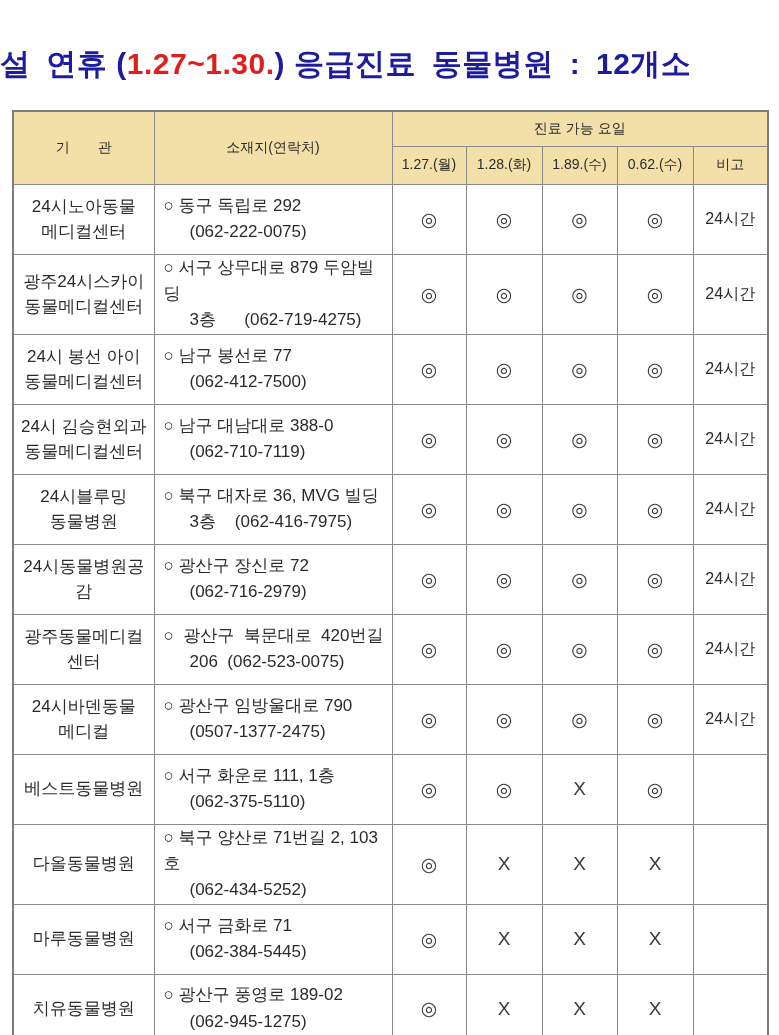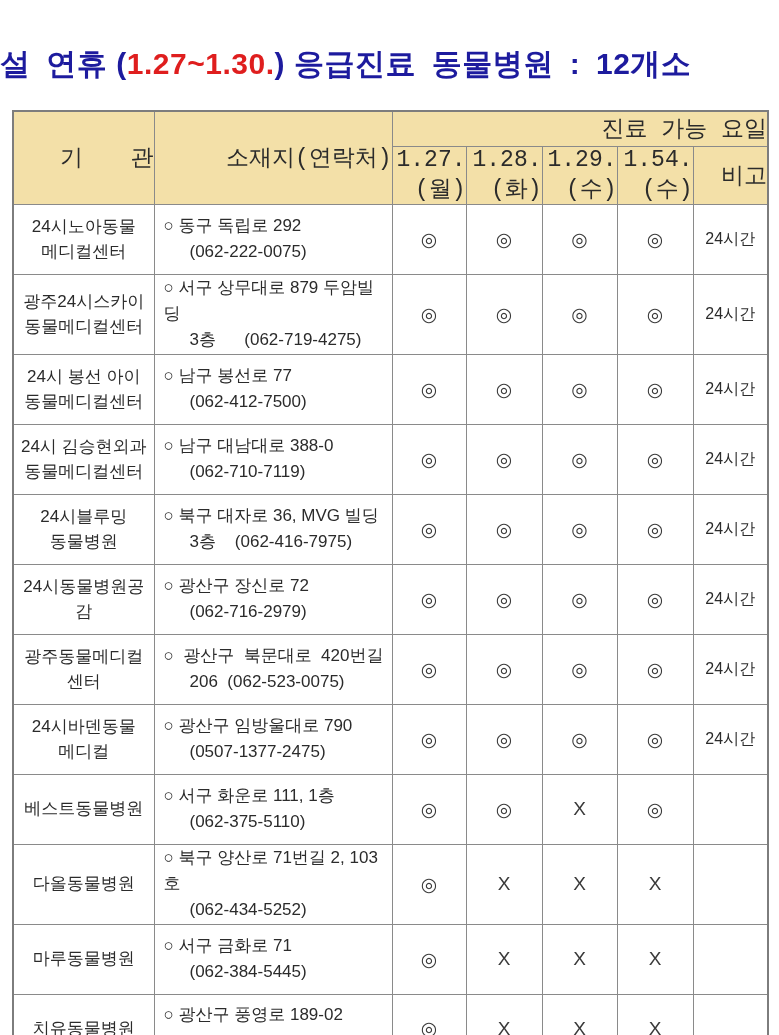--- a/index.html
+++ b/index.html
@@ -38,24 +38,23 @@
     border:2px solid var(--outer-border);
   }
   th,td{
     border:1px solid var(--table-border);
     overflow:hidden;
     padding:0;
   }
   thead th{
     background:var(--header-bg);
     font-weight:normal;
-    font-size:23px;
-    text-align:right;
+    font-size:14px;
+    text-align:center;
     vertical-align:middle;
-    font-family:Liberation Mono, monospace;
   }
   tr.head-top{height:35px;}
   tr.head-sub{height:38px;}
   th.org-h{white-space:pre-wrap;word-spacing:10px;}
   tbody td{height:70px;vertical-align:middle;font-size:17px;}
   td.org{
     text-align:center;
     line-height:1.5;
     white-space:pre-line;
     padding:1px 2px;
@@ -85,22 +84,22 @@
     </colgroup>
     <thead>
       <tr class="head-top">
         <th rowspan="2" class="org-h">기  관</th>
         <th rowspan="2">소재지(연락처)</th>
         <th colspan="5">진료 가능 요일</th>
       </tr>
       <tr class="head-sub">
         <th>1.27.(월)</th>
         <th>1.28.(화)</th>
-        <th>1.29.(수)</th>
-        <th>1.54.(수)</th>
+        <th>1.89.(수)</th>
+        <th>0.62.(수)</th>
         <th>비고</th>
       </tr>
     </thead>
     <tbody>
     <tr>
       <td class="org"><span>24시노아동물
 메디컬센터</span></td>
       <td class="addr">
         <div class="addr-line1">○ 동구 독립로 292</div>
         <div class="addr-line2">(062-222-0075)</div>

